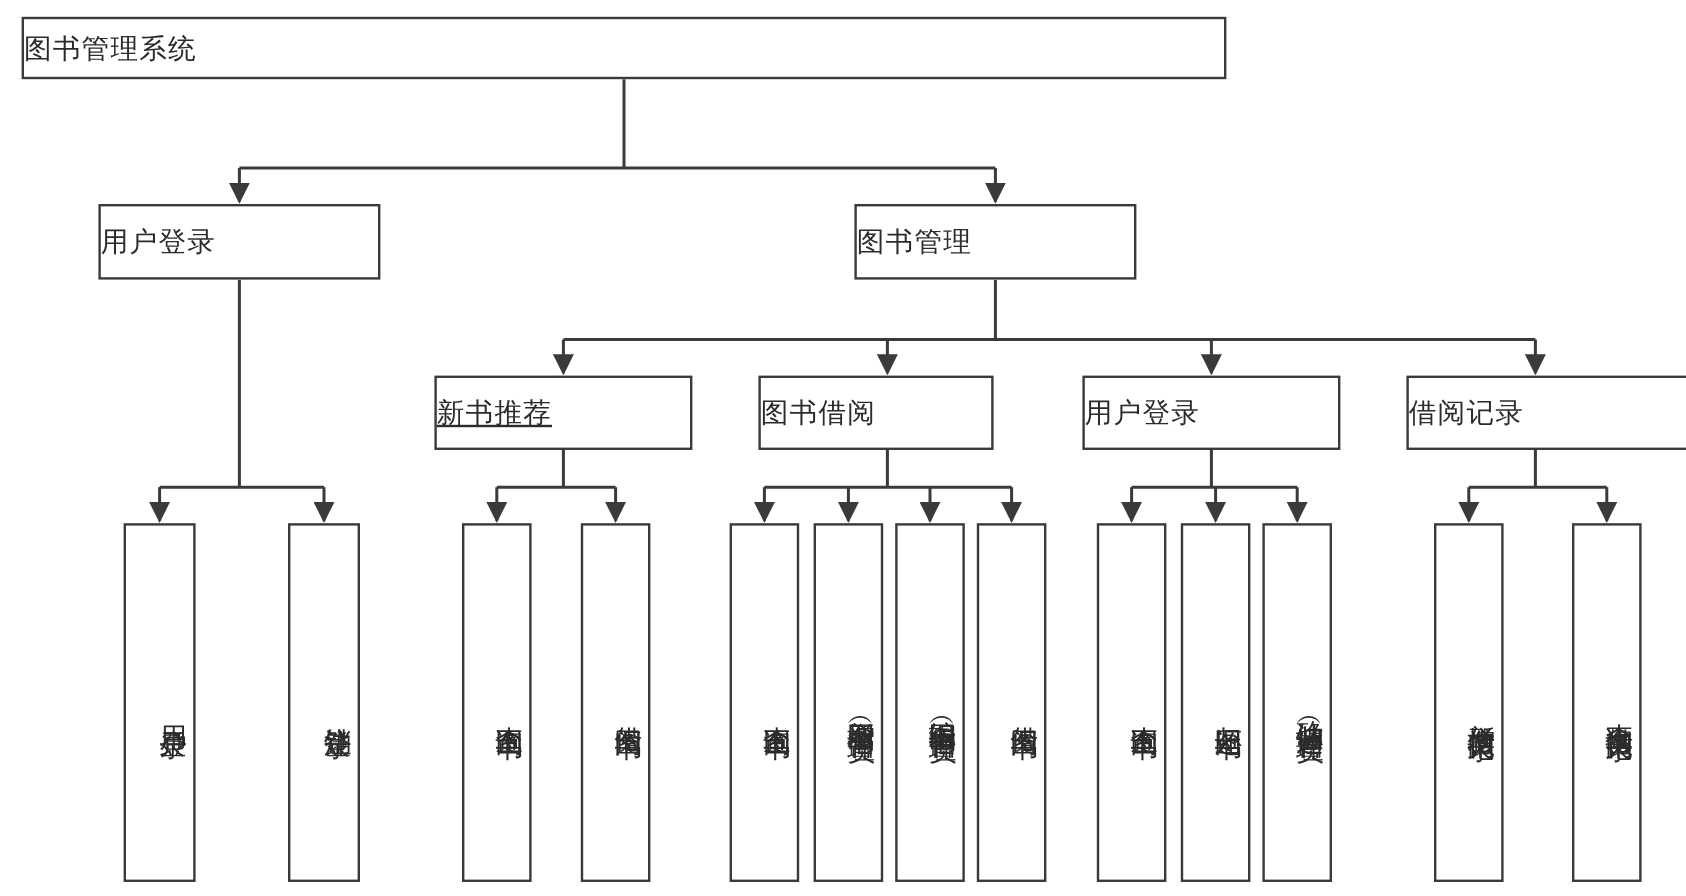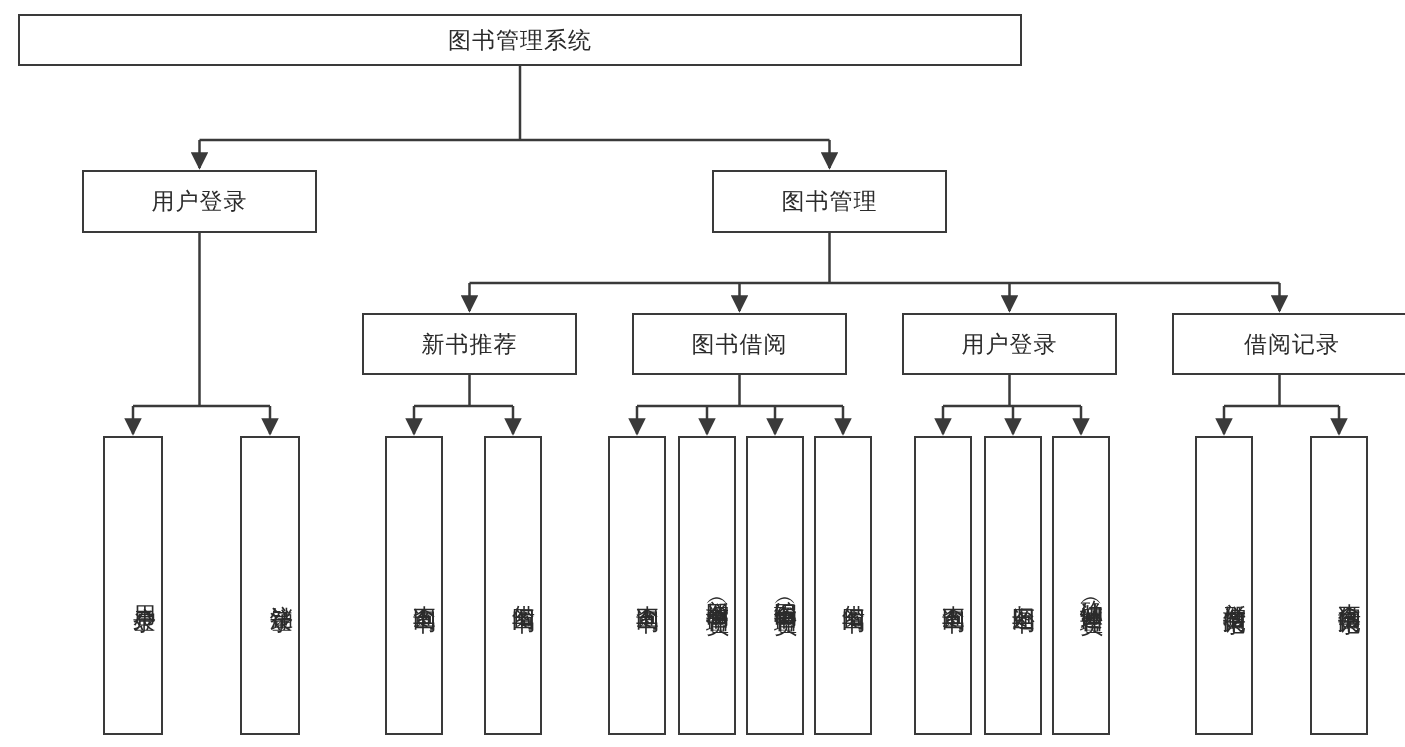--- a/index.html
+++ b/index.html
@@ -25,21 +25,20 @@
     height: 747px;
     pointer-events: none;
   }
   .node {
     position: absolute;
     box-sizing: border-box;
     border: 2.5px solid #3a3a3a;
     background: #ffffff;
     display: flex;
     align-items: center;
-    justify-content: center;
     color: #2b2b2b;
   }
   .node.horiz {
     font-size: 23px;
     letter-spacing: 1px;
   }
   .node.vert {
     writing-mode: vertical-rl;
     text-orientation: upright;
     font-size: 23px;
@@ -113,24 +112,24 @@
   <div id="node-layer">
       <div class="node horiz" style="left: 18px; top: 14px; width: 1004px; height: 52px;">
         <span class="lbl">图书管理系统</span>
       </div>
       <div class="node horiz" style="left: 82px; top: 170px; width: 235px; height: 63px;">
         <span class="lbl">用户登录</span>
       </div>
       <div class="node horiz" style="left: 712px; top: 170px; width: 235px; height: 63px;">
         <span class="lbl">图书管理</span>
       </div>
-      <div class="node horiz" style="left: 362px; top: 313px; width: 215px; height: 62px;">
+      <div class="node horiz" style="left: 362px; top: 313px; width: 215px; height: 62px; text-decoration: underline;">
         <span class="lbl">新书推荐</span>
       </div>
-      <div class="node horiz" style="left: 632px; top: 313px; width: 215px; height: 62px;">
+      <div class="node horiz" style="left: 632px; top: 313px; width: 196px; height: 62px;">
         <span class="lbl">图书借阅</span>
       </div>
       <div class="node horiz" style="left: 902px; top: 313px; width: 215px; height: 62px;">
         <span class="lbl">用户登录</span>
       </div>
       <div class="node horiz" style="left: 1172px; top: 313px; width: 240px; height: 62px;">
         <span class="lbl">借阅记录</span>
       </div>
       <div class="node vert" style="left: 103px; top: 436px; width: 60px; height: 299px;">
         <span class="lbl">用户登录</span>

